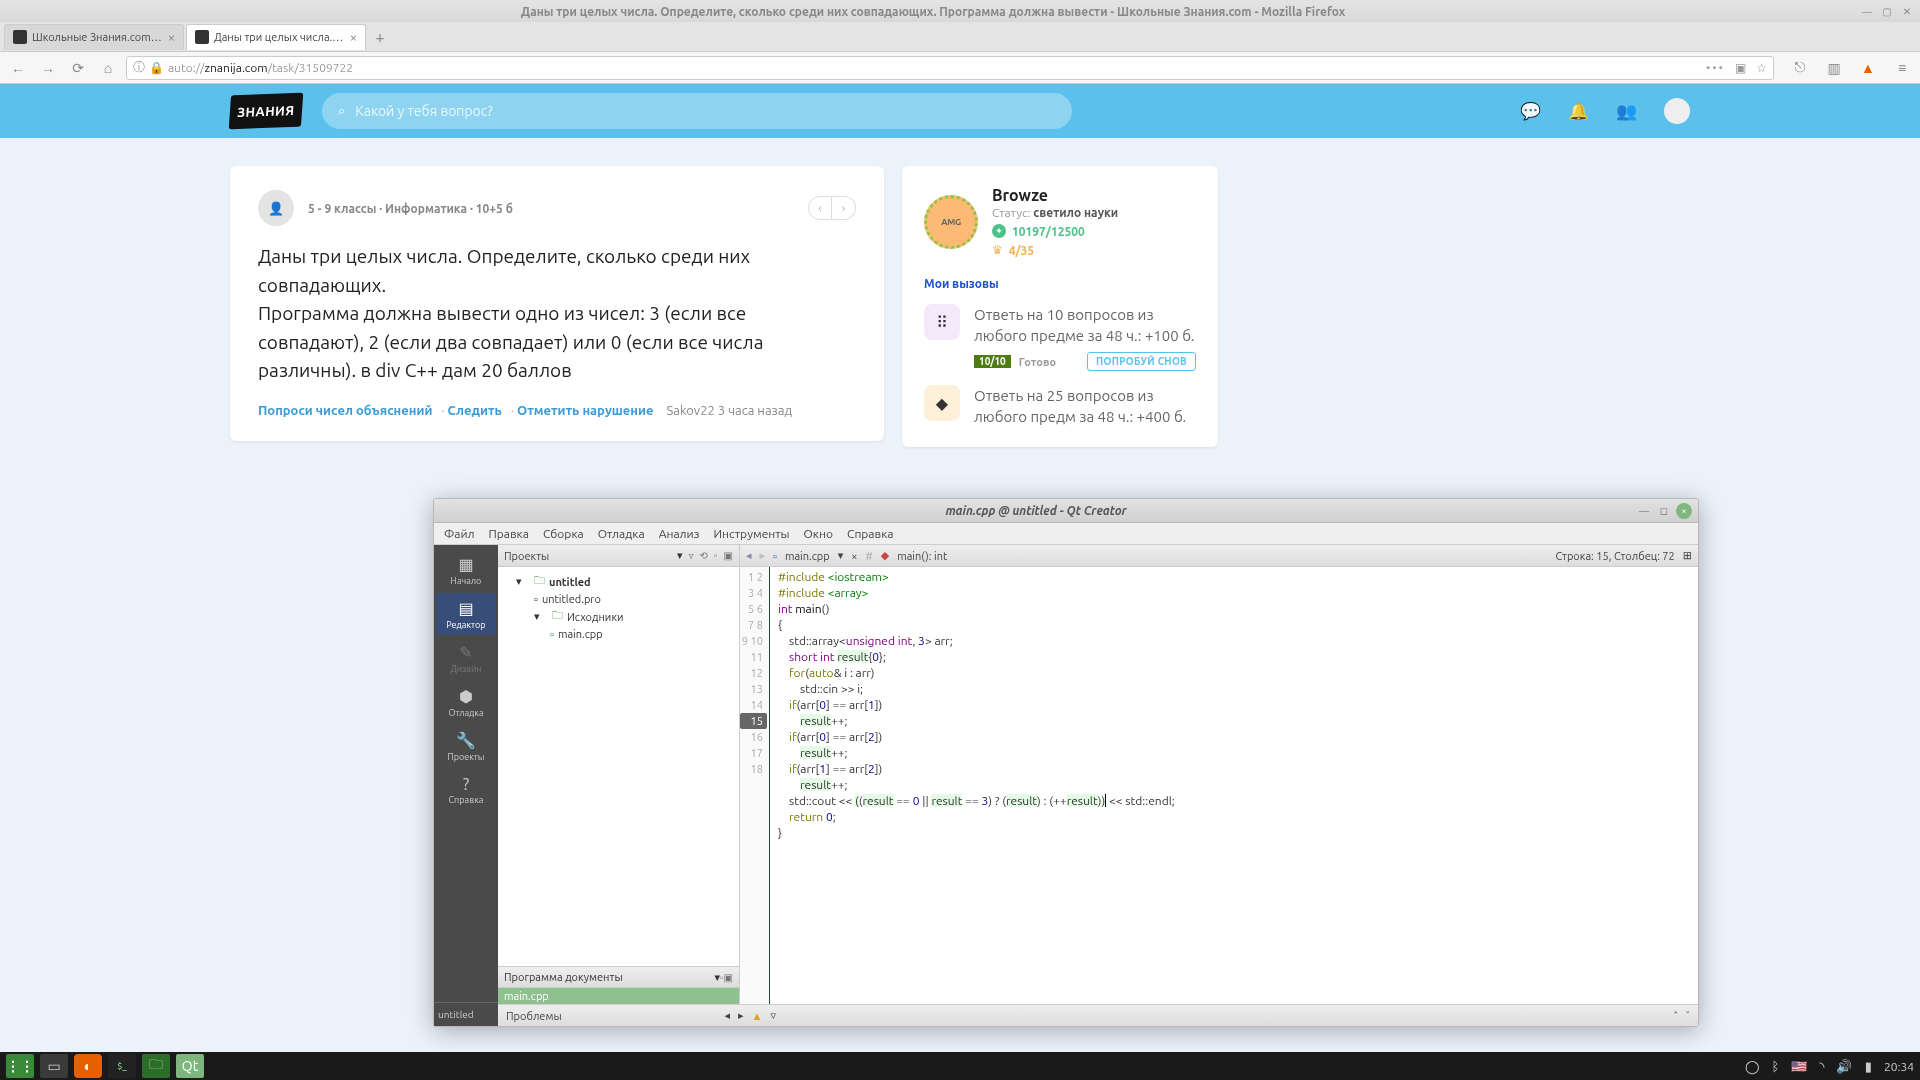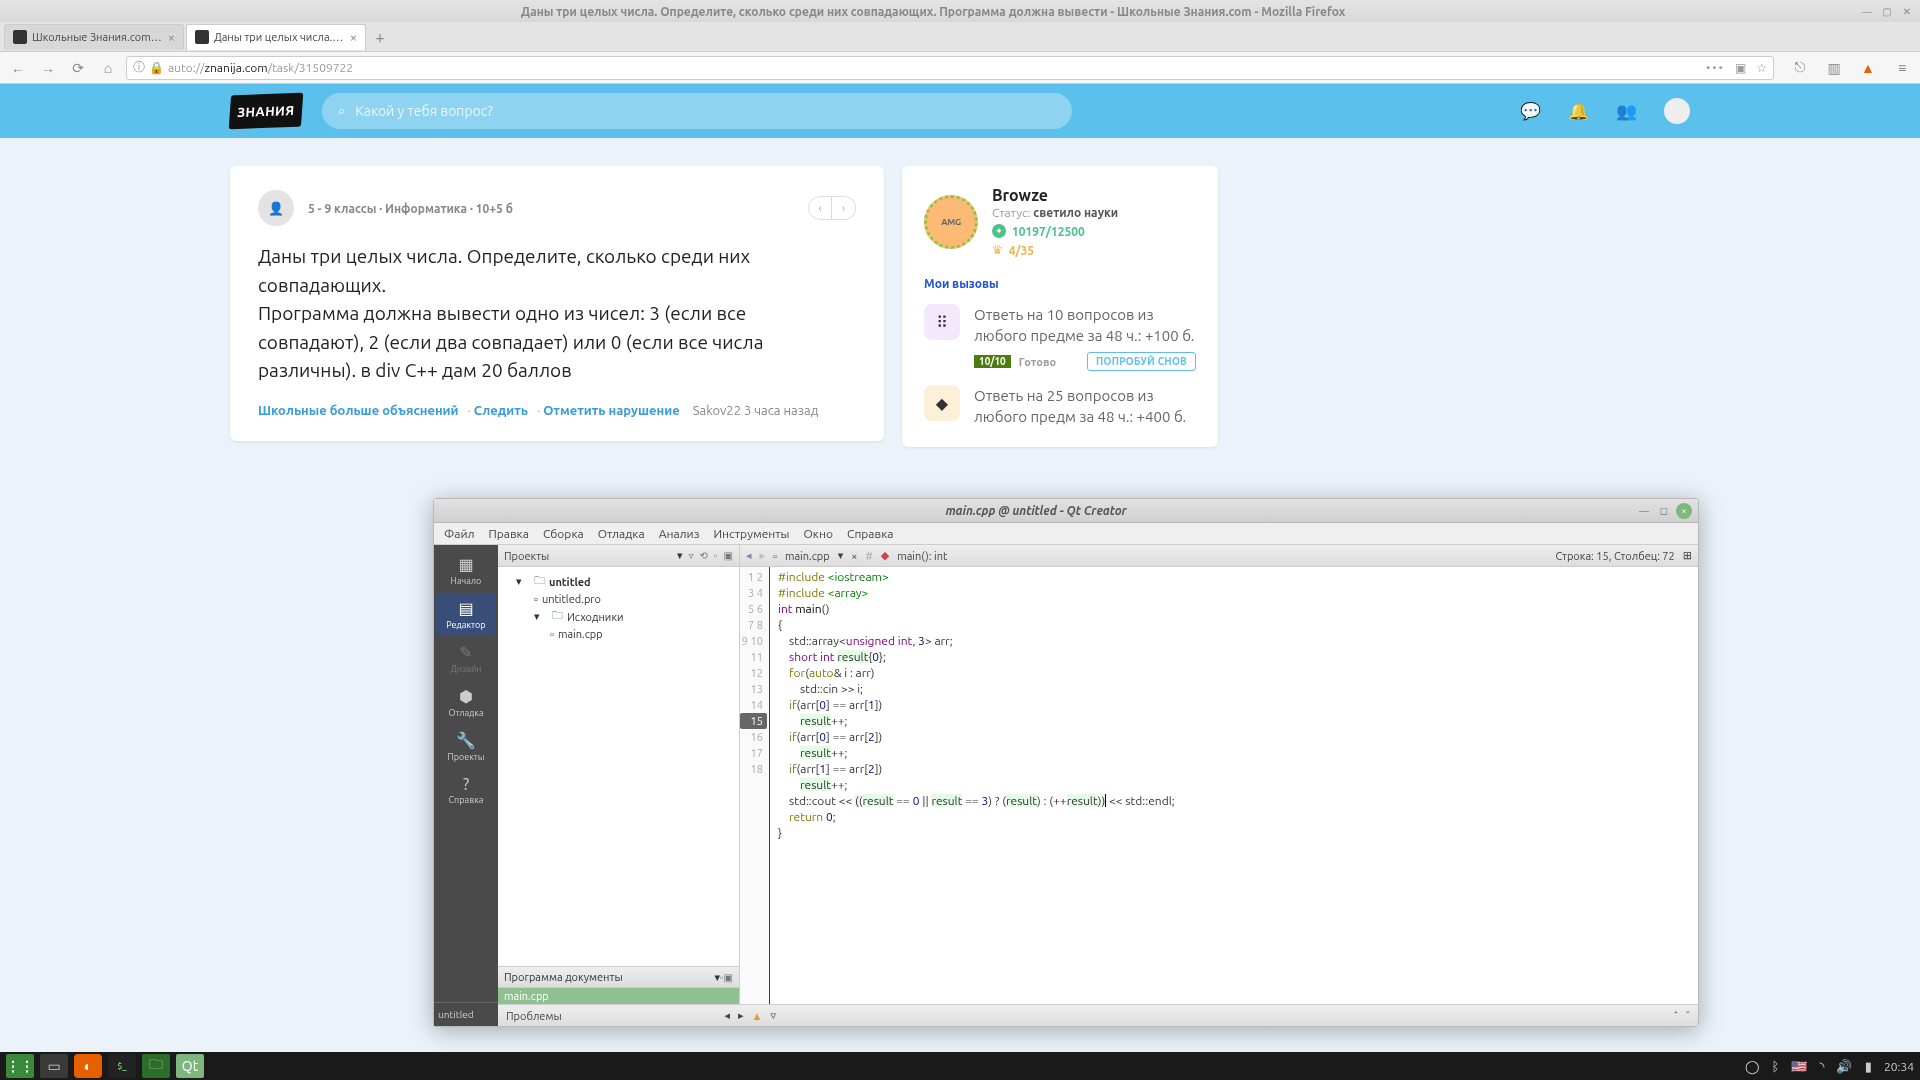--- a/index.html
+++ b/index.html
@@ -195,21 +195,21 @@
         <div class="q-avatar">👤</div>
         <div class="q-meta">5 - 9 классы · Информатика · 10+5 б</div>
         <div class="q-nav">
           <div class="q-nav-btn">‹</div>
           <div class="q-nav-btn">›</div>
         </div>
       </div>
       <div class="q-body" style="white-space:pre-line;">Даны три целых числа. Определите, сколько среди них совпадающих.
 Программа должна вывести одно из чисел: 3 (если все совпадают), 2 (если два совпадает) или 0 (если все числа различны). в div C++ дам 20 баллов</div>
       <div class="q-actions">
-        <span class="q-link">Школьные больше объяснений</span>
+        <span class="q-link">Попроси чисел объяснений</span>
         <span class="q-dot">·</span>
         <span class="q-link">Следить</span>
         <span class="q-dot">·</span>
         <span class="q-link">Отметить нарушение</span>
         <span class="q-author">Sakov22 3 часа назад</span>
       </div>
     </div>
 
     <div class="card side-card">
       <div class="user-row">

